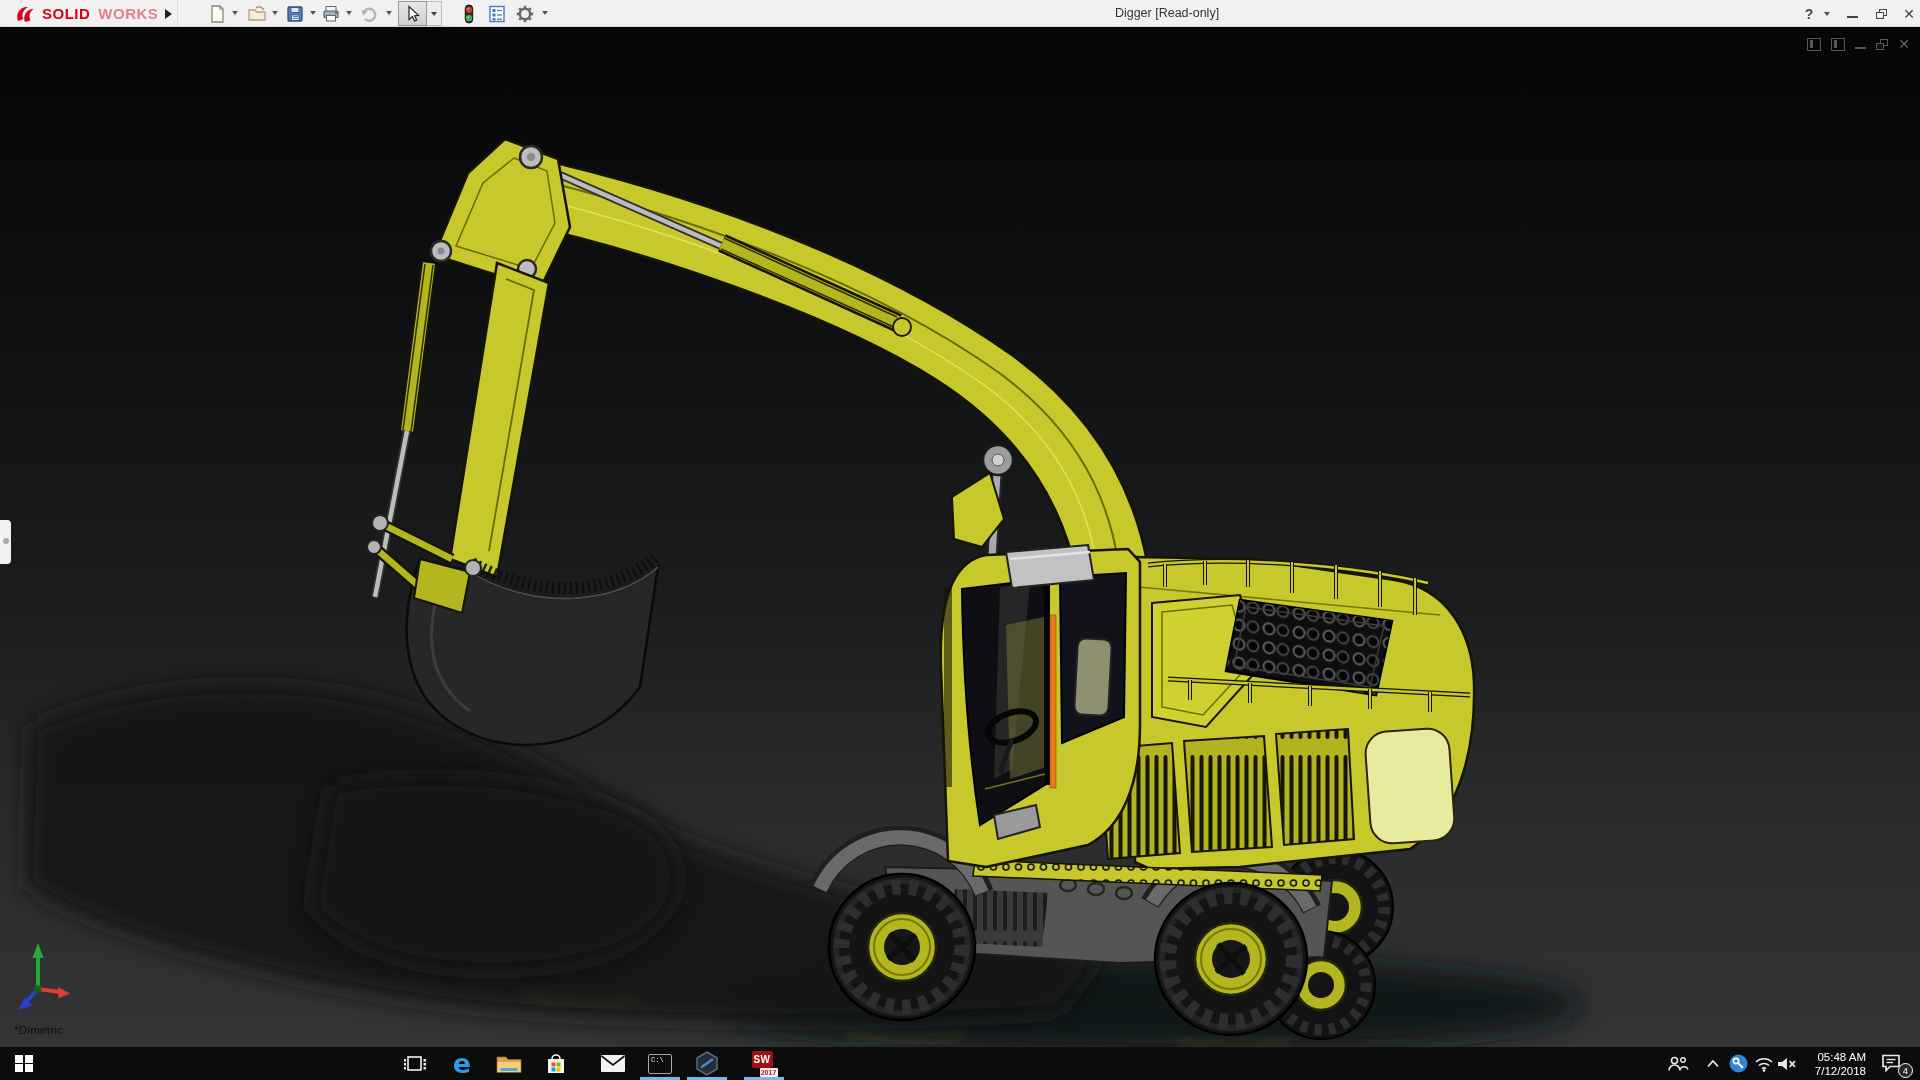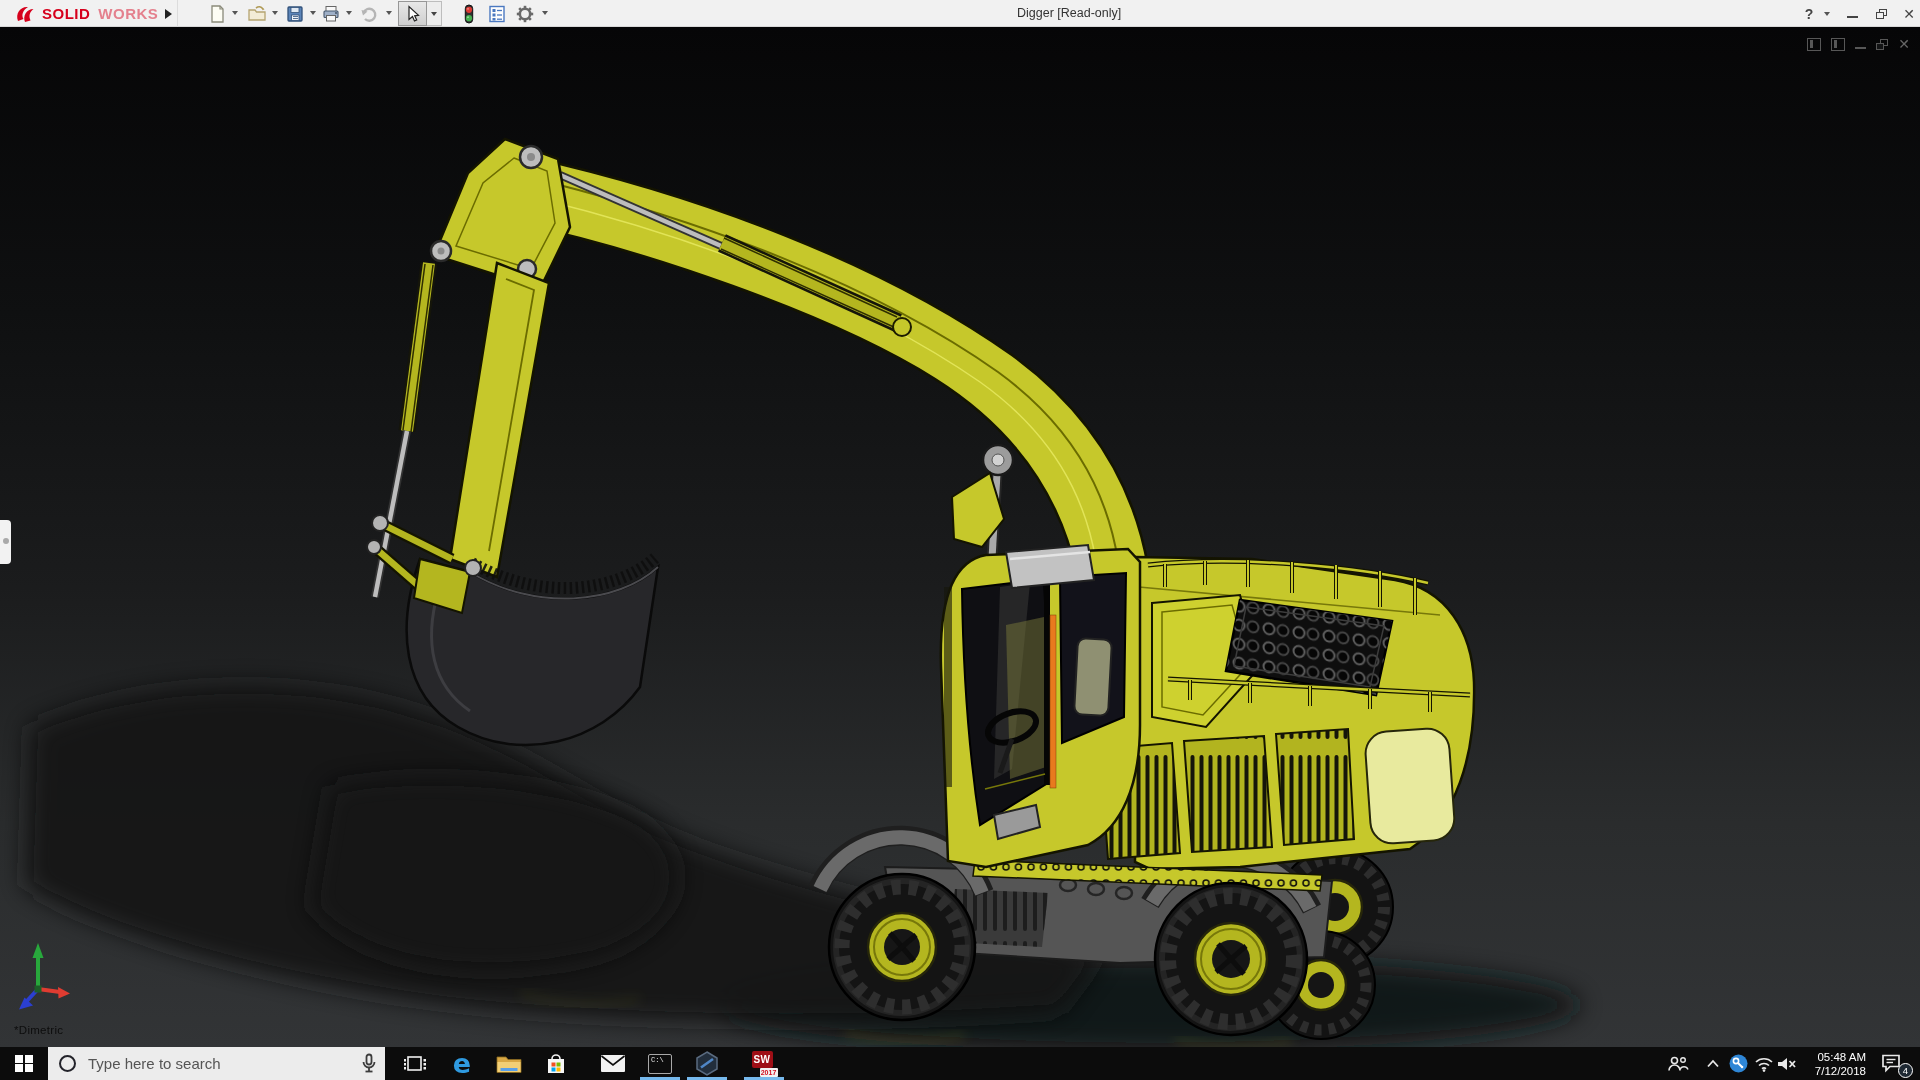--- a/index.html
+++ b/index.html
@@ -14,21 +14,21 @@
   .brand-light { color:#e4808d; font-weight:bold;padding-left:8px; }
   .flyout { position:absolute; left:160px; top:0; width:18px; height:27px; display:flex; align-items:center; justify-content:center; border-right:1px solid #dcdcdc; }
   .flyout-tri { width:0; height:0; border-left:7px solid #222; border-top:5px solid transparent; border-bottom:5px solid transparent; }
   .tbtn { position:absolute; top:3px; width:22px; height:21px; display:flex; align-items:center; justify-content:center; }
   .caret { position:absolute; top:11px; width:10px; height:8px; display:flex; align-items:flex-start; justify-content:center; }
   .caret i { width:0; height:0; border-left:3.5px solid transparent; border-right:3.5px solid transparent; border-top:4px solid #555; }
   .selwrap { position:absolute; left:398px; top:1px; width:46px; height:25px; display:flex; }
   .selmain { width:29px; height:25px; background:linear-gradient(#e8e8e8,#cfcfcf); border:1px solid #979797; display:flex; align-items:center; justify-content:center; }
   .selcaret { width:15px; height:25px; background:#ededed; border:1px solid #bdbdbd; border-left:none; display:flex; align-items:center; justify-content:center; }
   .selcaret i { width:0;height:0;border-left:3.5px solid transparent;border-right:3.5px solid transparent;border-top:4px solid #444; }
-  .doc-title { position:absolute; left:1017px; top:0; width:300px; height:27px; line-height:27px; font-size:12.5px; color:#333; }
+  .doc-title { position:absolute; left:1017px; top:0; width:300px; height:27px; line-height:27px; text-align:center; font-size:12.5px; color:#333; }
   .winctl { position:absolute; top:0; height:27px; display:flex; align-items:center; justify-content:center; color:#444; }
   .help { left:1799px; width:20px; font-size:14px; font-weight:bold; }
   .helpcaret { left:1820px; width:14px; }
   .helpcaret i { width:0;height:0;border-left:3.5px solid transparent;border-right:3.5px solid transparent;border-top:4px solid #555; }
   .minbtn { left:1841px; width:22px; }
   .minbar { width:11px; height:2px; background:#444; margin-top:6px; }
   .restbtn { left:1869px; width:24px; }
   .restore-ico { position:relative; width:11px; height:10px; }
   .restore-ico .b1 { position:absolute; right:0; top:0; width:8px; height:7px; border:1.5px solid #444; }
   .restore-ico .b2 { position:absolute; left:0; bottom:0; width:8px; height:7px; border:1.5px solid #444; background:#f1f1f1; }
@@ -456,32 +456,20 @@
   <div class="taskbar">
     <div class="startbtn">
       <span class="winlogo">
           <span></span>
           <span></span>
           <span></span>
           <span></span>
         </span>
     </div>
 
-    <div class="searchbox">
-      <span class="cortana"></span>
-      <input type="text" placeholder="Type here to search" style="">
-      <span class="micwrap">
-        <svg width="16" height="21" viewBox="0 0 16 21">
-          <rect x="5.5" y="1.5" width="5" height="10" rx="2.5" fill="none" stroke="#3c3c3c" stroke-width="1.8"></rect>
-          <path d="M2.5,9 a5.5,5.5 0 0 0 11,0" fill="none" stroke="#3c3c3c" stroke-width="1.8"></path>
-          <line x1="8" y1="14.5" x2="8" y2="18" stroke="#3c3c3c" stroke-width="1.8"></line>
-          <line x1="4.5" y1="18.5" x2="11.5" y2="18.5" stroke="#3c3c3c" stroke-width="1.8"></line>
-        </svg>
-      </span>
-    </div>
 
     <div class="tkbtn" style="left:392px">
       <svg width="24" height="20" viewBox="0 0 24 20">
         <rect x="5" y="3" width="13" height="13" fill="none" stroke="#f0f0f0" stroke-width="1.6"></rect>
         <rect x="1" y="5" width="2" height="2.5" fill="#f0f0f0"></rect>
           <rect x="1" y="9" width="2" height="2.5" fill="#f0f0f0"></rect>
           <rect x="1" y="13" width="2" height="2.5" fill="#f0f0f0"></rect>
         <rect x="20.5" y="5" width="2.5" height="2.5" fill="#f0f0f0"></rect>
           <rect x="20.5" y="9" width="2.5" height="2.5" fill="#f0f0f0"></rect>
           <rect x="20.5" y="13" width="2.5" height="2.5" fill="#f0f0f0"></rect>

